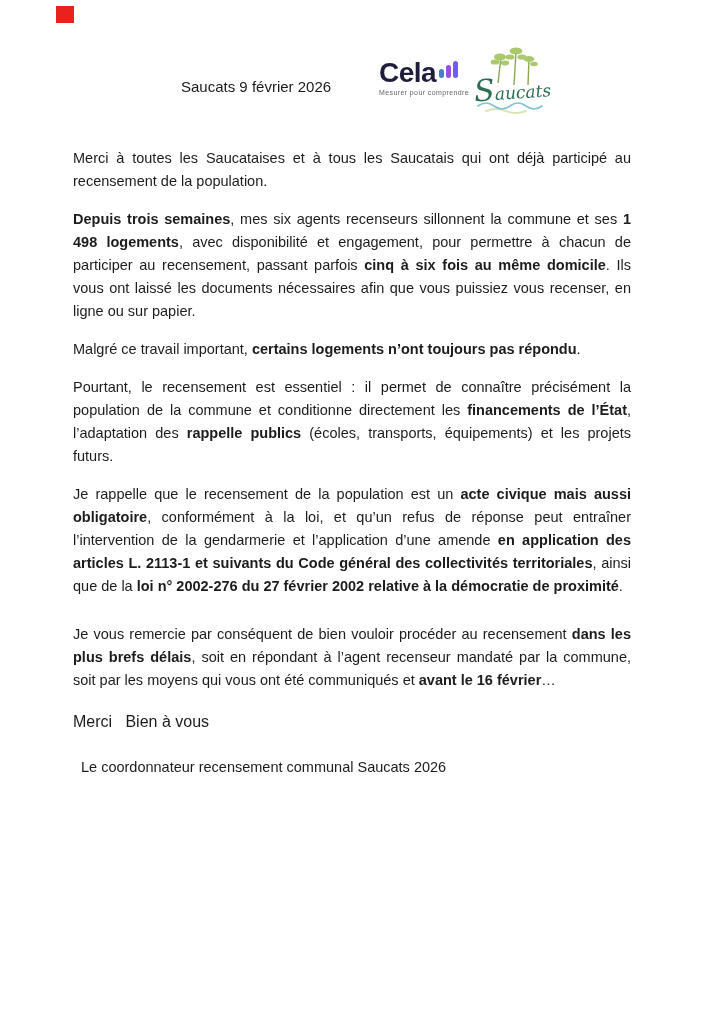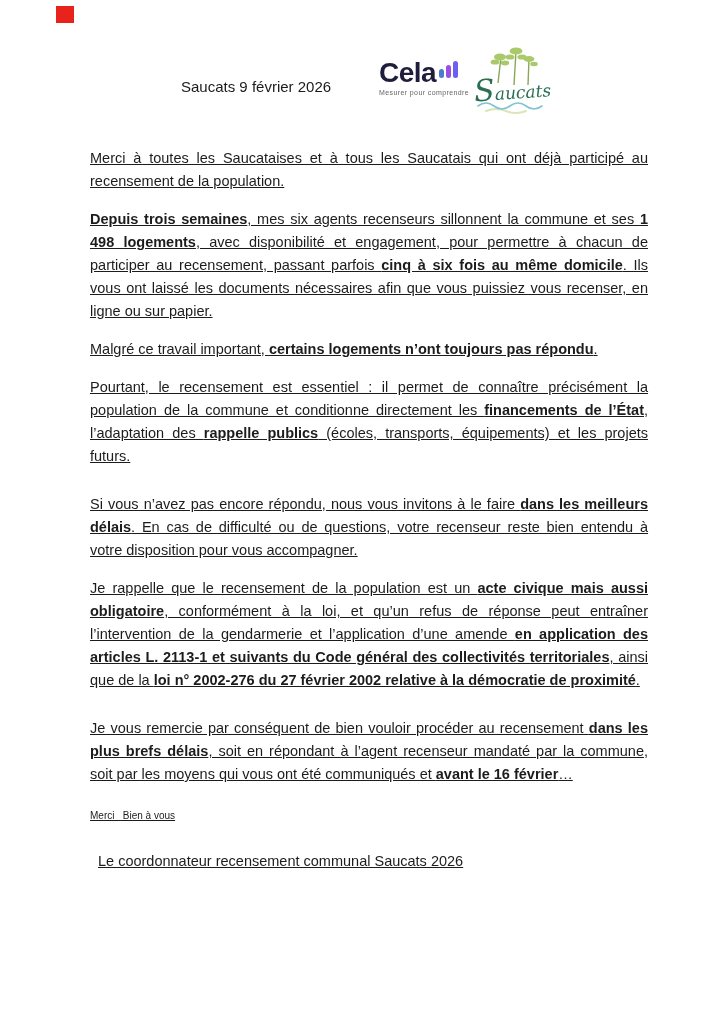--- a/index.html
+++ b/index.html
@@ -45,31 +45,31 @@
     position:absolute;left:2px;top:26px;width:72px;text-align:center;
     font-family:"DejaVu Serif","Liberation Serif",serif;font-style:italic;
     font-size:17px;color:var(--saucats-green);transform:rotate(-4deg);
   }
   .saucats-word::first-letter{font-size:30px;}
   .tree{stroke:var(--saucats-trunk);stroke-width:1.4;}
   .leaf{fill:var(--saucats-leaf);}
   .wave{fill:none;stroke:var(--saucats-wave);stroke-width:1.6;stroke-linecap:round;}
   .sand{fill:none;stroke:var(--saucats-sand);stroke-width:2;stroke-linecap:round;}
   
-  .content{position:absolute;left:90px;top:147px;width:558px;text-decoration:underline;}
+  .content{position:absolute;left:73px;top:147px;width:558px;}
   .para{
     margin:0 0 15px 0;font-size:14.5px;line-height:23px;text-align:justify;
   }
   .para.gap{margin-top:25px;}
   .para .bold{font-weight:bold;}
   .para .red{color:var(--highlight-red);}
   .para .underline{
     text-decoration:underline;text-decoration-thickness:1.8px;text-underline-offset:2.5px;
   }
-  .closing{margin:18px 0 23px 0;font-size:10px;line-height:23px;white-space:pre-wrap;}
+  .closing{margin:18px 0 23px 0;font-size:16px;line-height:23px;white-space:pre-wrap;}
   .signature{margin:8px;font-size:14.5px;line-height:23px;}
 </style>
 </head>
 <body>
 
 <div class="page">
 
   <div class="red-marker"></div>
 
   <div class="date-line">Saucats 9 février 2026</div>
@@ -106,20 +106,19 @@
       <path class="wave" d="M6 61 Q14 55 22 61 T38 61 T54 61 T70 61"></path>
     </svg>
     <span class="saucats-word">Saucats</span>
   </div>
 
   <div class="content" id="paragraphs">
       <p class="para"><span>Merci à toutes les Saucataises et à tous les Saucatais qui ont déjà participé au recensement de la population.</span></p>
       <p class="para"><span class="bold">Depuis trois semaines</span><span>, mes six agents recenseurs sillonnent la commune et ses </span><span class="bold">1 498 logements</span><span>, avec disponibilité et engagement, pour permettre à chacun de participer au recensement, passant parfois </span><span class="bold">cinq à six fois au même domicile</span><span>. Ils vous ont laissé les documents nécessaires afin que vous puissiez vous recenser, en ligne ou sur papier.</span></p>
       <p class="para"><span>Malgré ce travail important, </span><span class="bold">certains logements n’ont toujours pas répondu</span><span>.</span></p>
       <p class="para"><span>Pourtant, le recensement est essentiel : il permet de connaître précisément la population de la commune et conditionne directement les </span><span class="bold">financements de l’État</span><span>, l’adaptation des </span><span class="bold">rappelle publics</span><span> (écoles, transports, équipements) et les projets futurs.</span></p>
-      <p class="para gap"><span>Si vous n’avez pas encore répondu, nous vous invitons à le faire </span><span class="bold">dans les meilleurs délais</span><span>. En cas de difficulté ou de questions, votre recenseur reste bien entendu à votre disposition pour vous accompagner.</span></p>
       <p class="para"><span>Je rappelle que le recensement de la population est un </span><span class="bold">acte civique mais aussi obligatoire</span><span>, conformément à la loi, et qu’un refus de réponse peut entraîner l’intervention de la gendarmerie et l’application d’une amende </span><span class="bold">en application des articles L. 2113-1 et suivants du Code général des collectivités territoriales</span><span>, ainsi que de la </span><span class="bold">loi n° 2002-276 du 27 février 2002 relative à la démocratie de proximité</span><span>.</span></p>
       <p class="para gap"><span>Je vous remercie par conséquent de bien vouloir procéder au recensement </span><span class="bold">dans les plus brefs délais</span><span>, soit en répondant à l’agent recenseur mandaté par la commune, soit par les moyens qui vous ont été communiqués et </span><span class="bold">avant le 16 février</span><span>…</span></p>
       <p class="closing">Merci   Bien à vous</p>
       <p class="signature">Le coordonnateur recensement communal Saucats 2026</p>
     </div>
 
 </div>
 
 </body></html>

